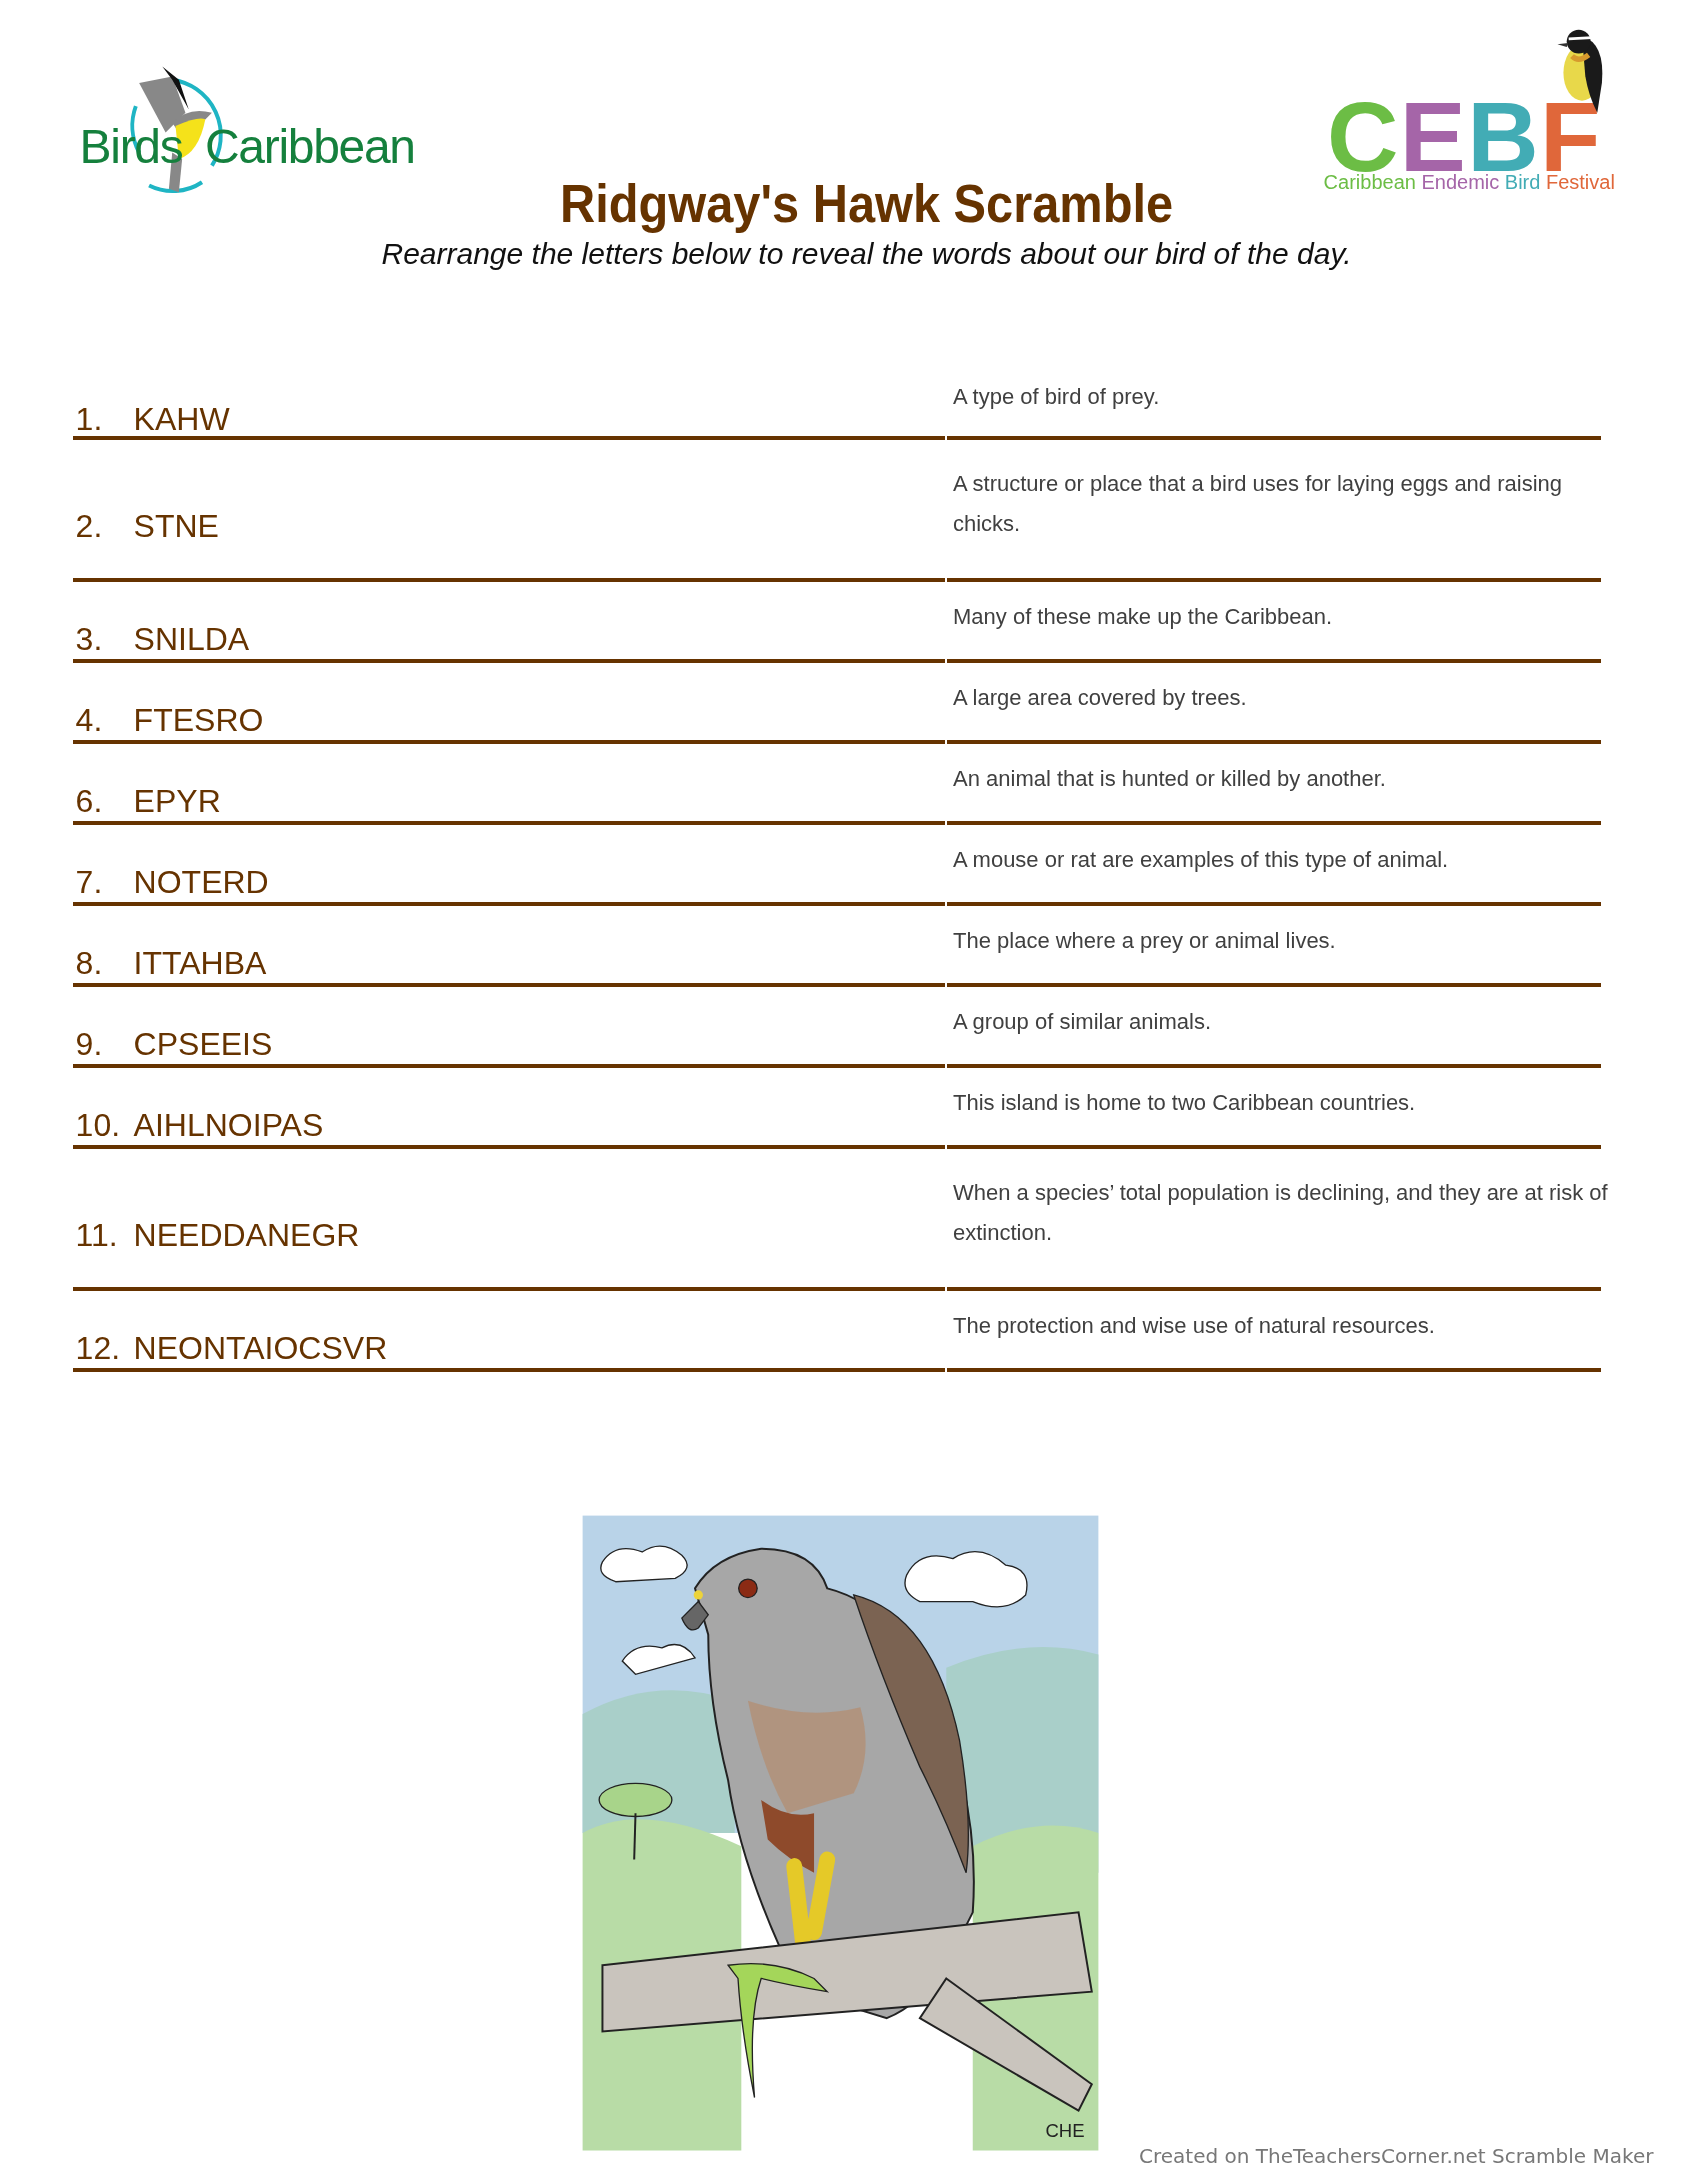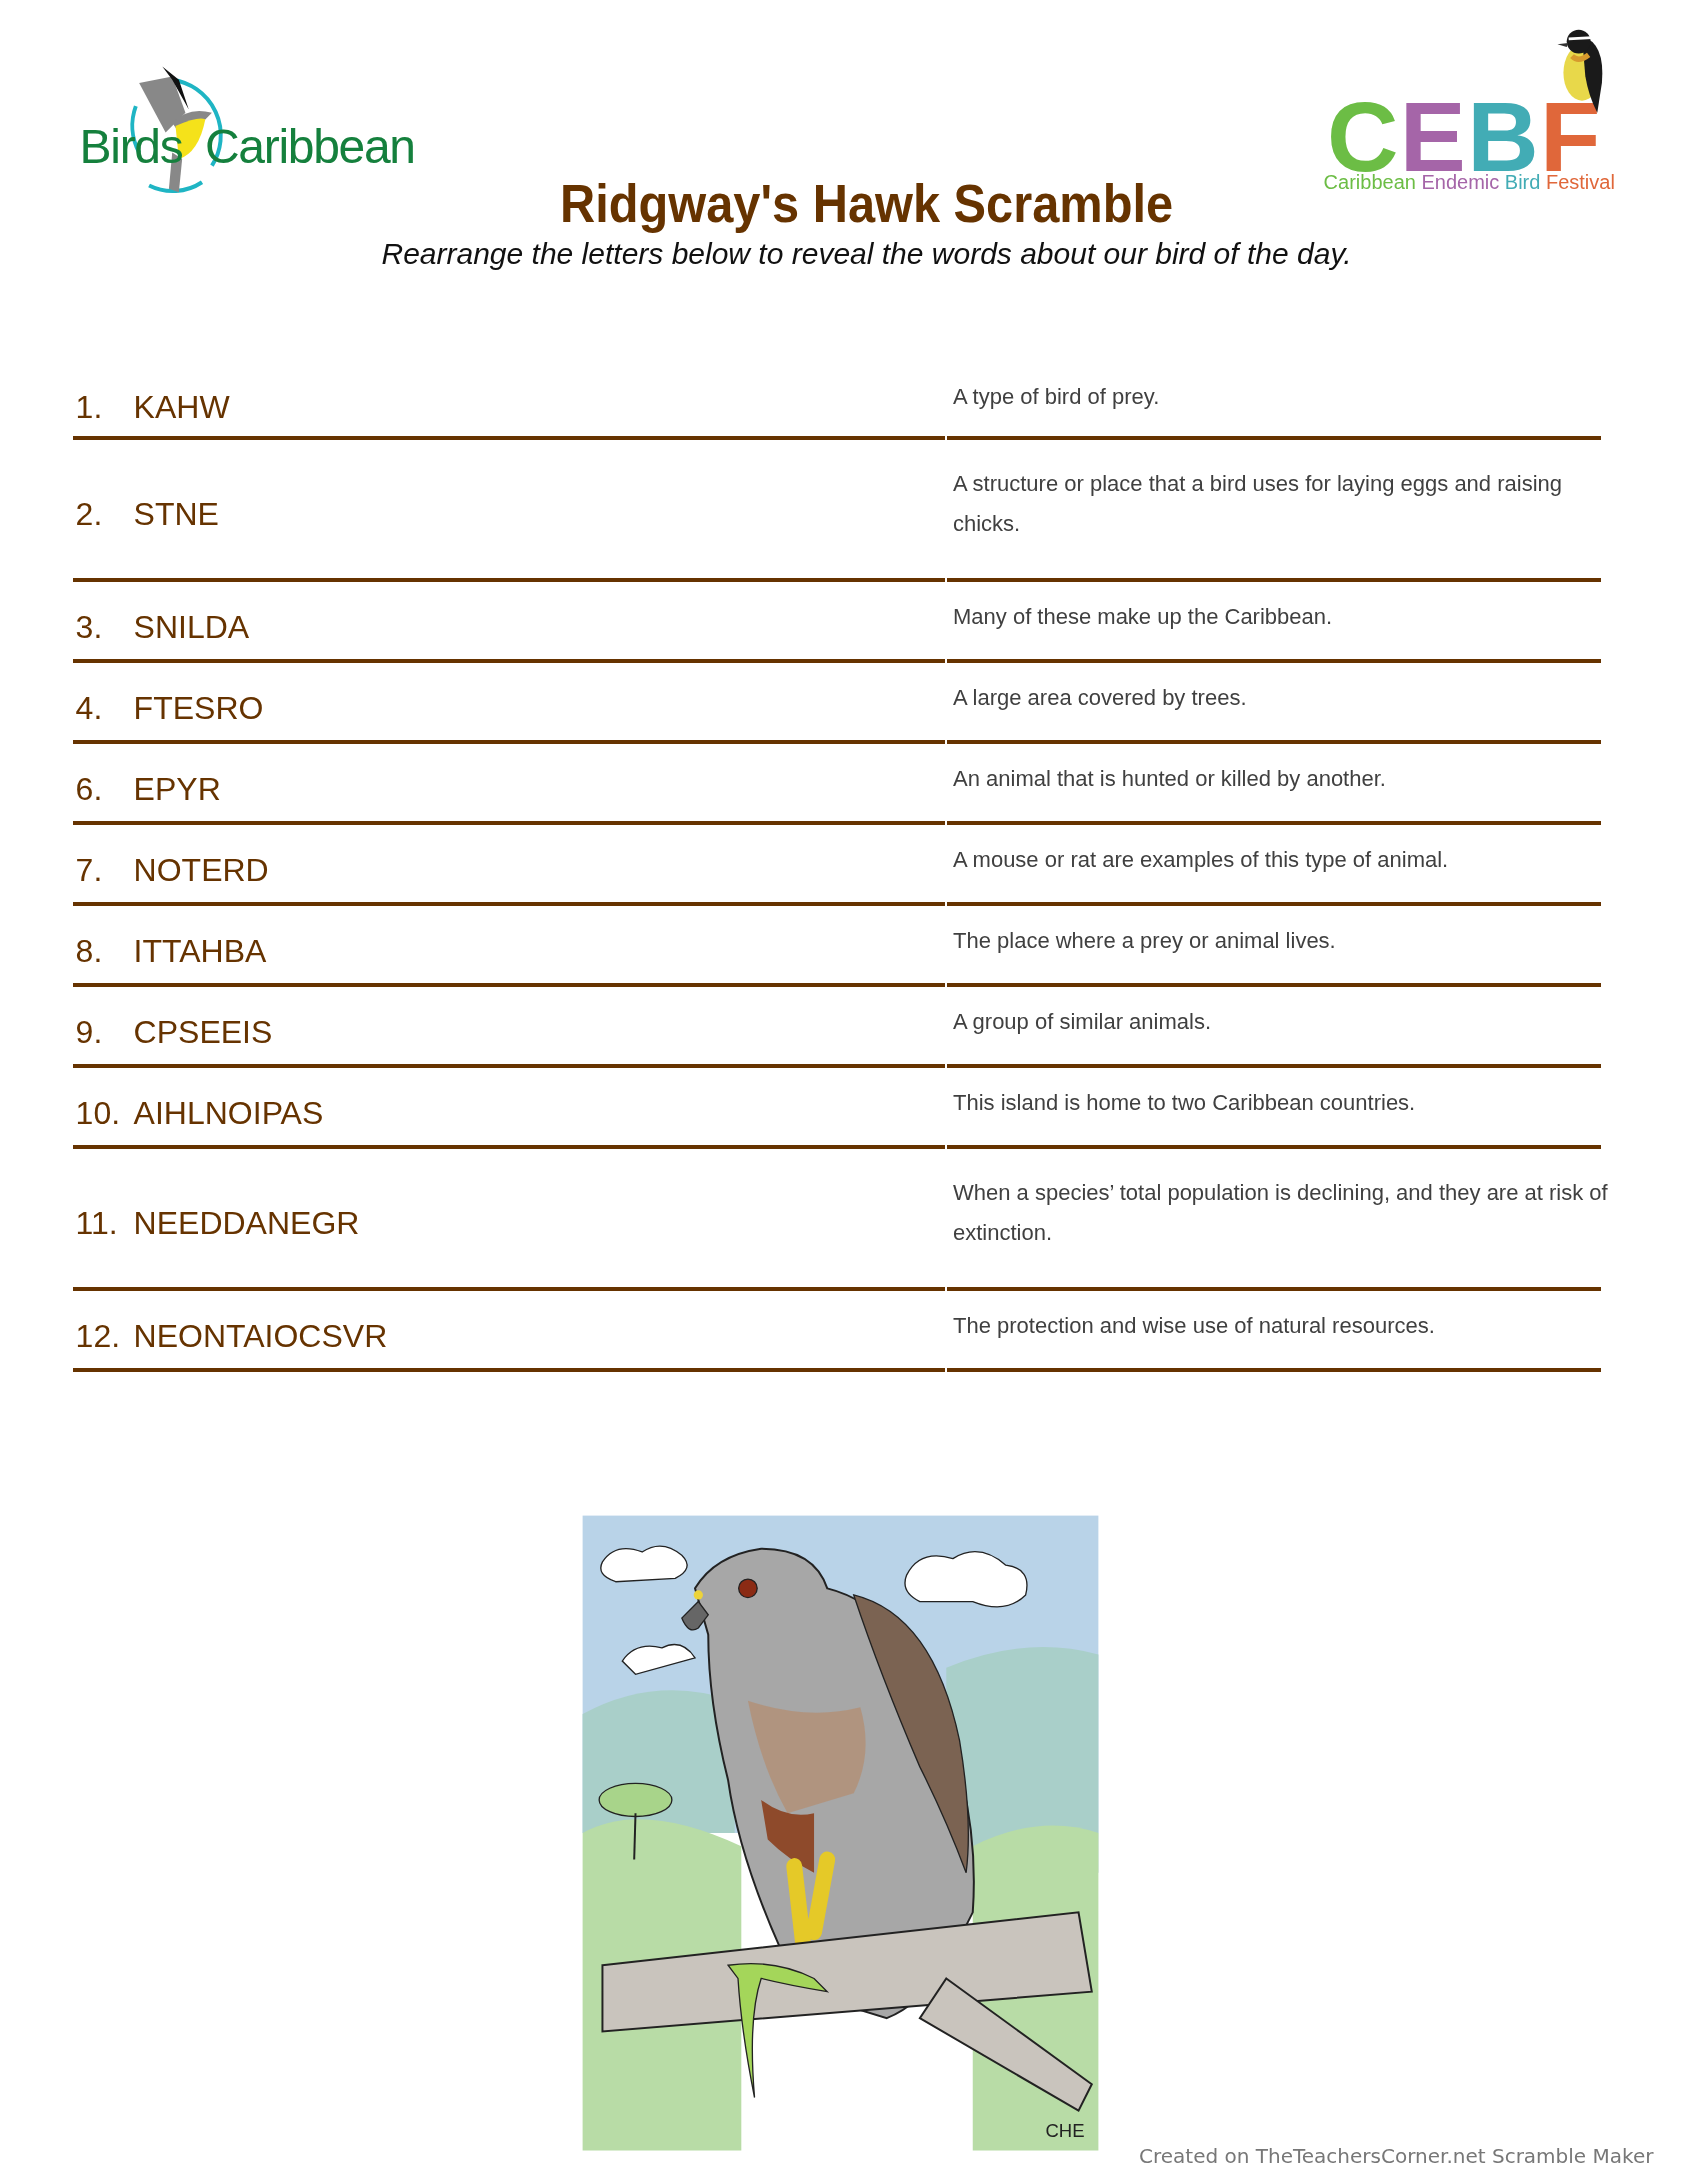--- a/index.html
+++ b/index.html
@@ -8,21 +8,21 @@
   .logo-bc { position: absolute; left: 73px; top: 53px; width: 344px; height: 146px; }
   .logo-cebf { position: absolute; left: 1317px; top: 20px; width: 298px; height: 179px; }
   .title { position: absolute; left: 0; width: 1733px; top: 173px; text-align: center;
            font-size: 53px; font-weight: bold; color: #663300; letter-spacing: 0px;
            transform: scaleX(0.92); transform-origin: 867px 0; }
   .subtitle { position: absolute; left: 0; width: 1733px; top: 237px; text-align: center;
               font-size: 30px; font-style: italic; color: #111; }
   .rows { position: absolute; left: 73px; top: 357px; width: 1528px; }
   .row { position: relative; border-bottom: 4px solid #663300; }
   .row::after { content: ""; position: absolute; left: 872px; bottom: -4px; width: 2px; height: 4px; background: #fff; }
-  .word { position: absolute; left: 2.6px; font-size: 32px; color: #663300; white-space: nowrap; }
+  .word { position: absolute; left: 2.6px; font-size: 32px; color: #663300; white-space: nowrap; margin-top: 12px; }
   .word .num { display: inline-block; width: 58px; }
   .clue { position: absolute; left: 880px; font-size: 22px; line-height: 40px; color: #404040; width: 662px; }
   .footer { position: absolute; left: 1139px; top: 2144px; font-family: "DejaVu Sans", sans-serif;
             font-size: 20px; color: #777; }
   .art { position: absolute; left: 576px; top: 1502px; width: 529px; height: 662px; }
 </style>
 </head>
 <body>
 
 <div class="logo-bc">

